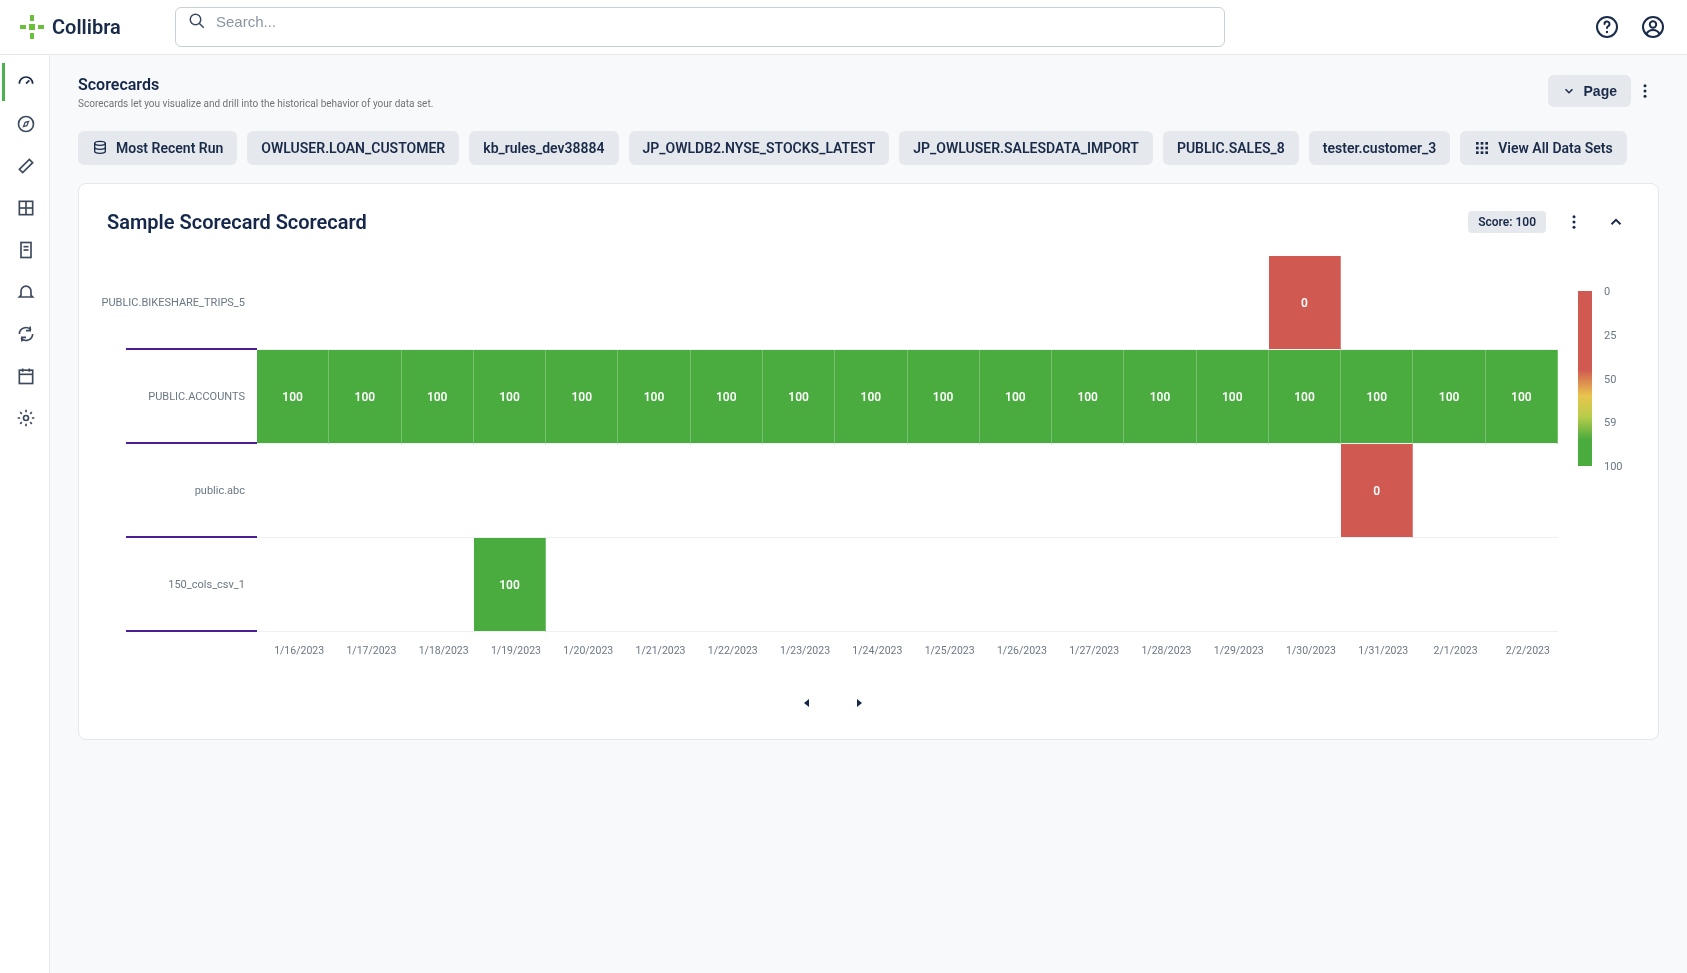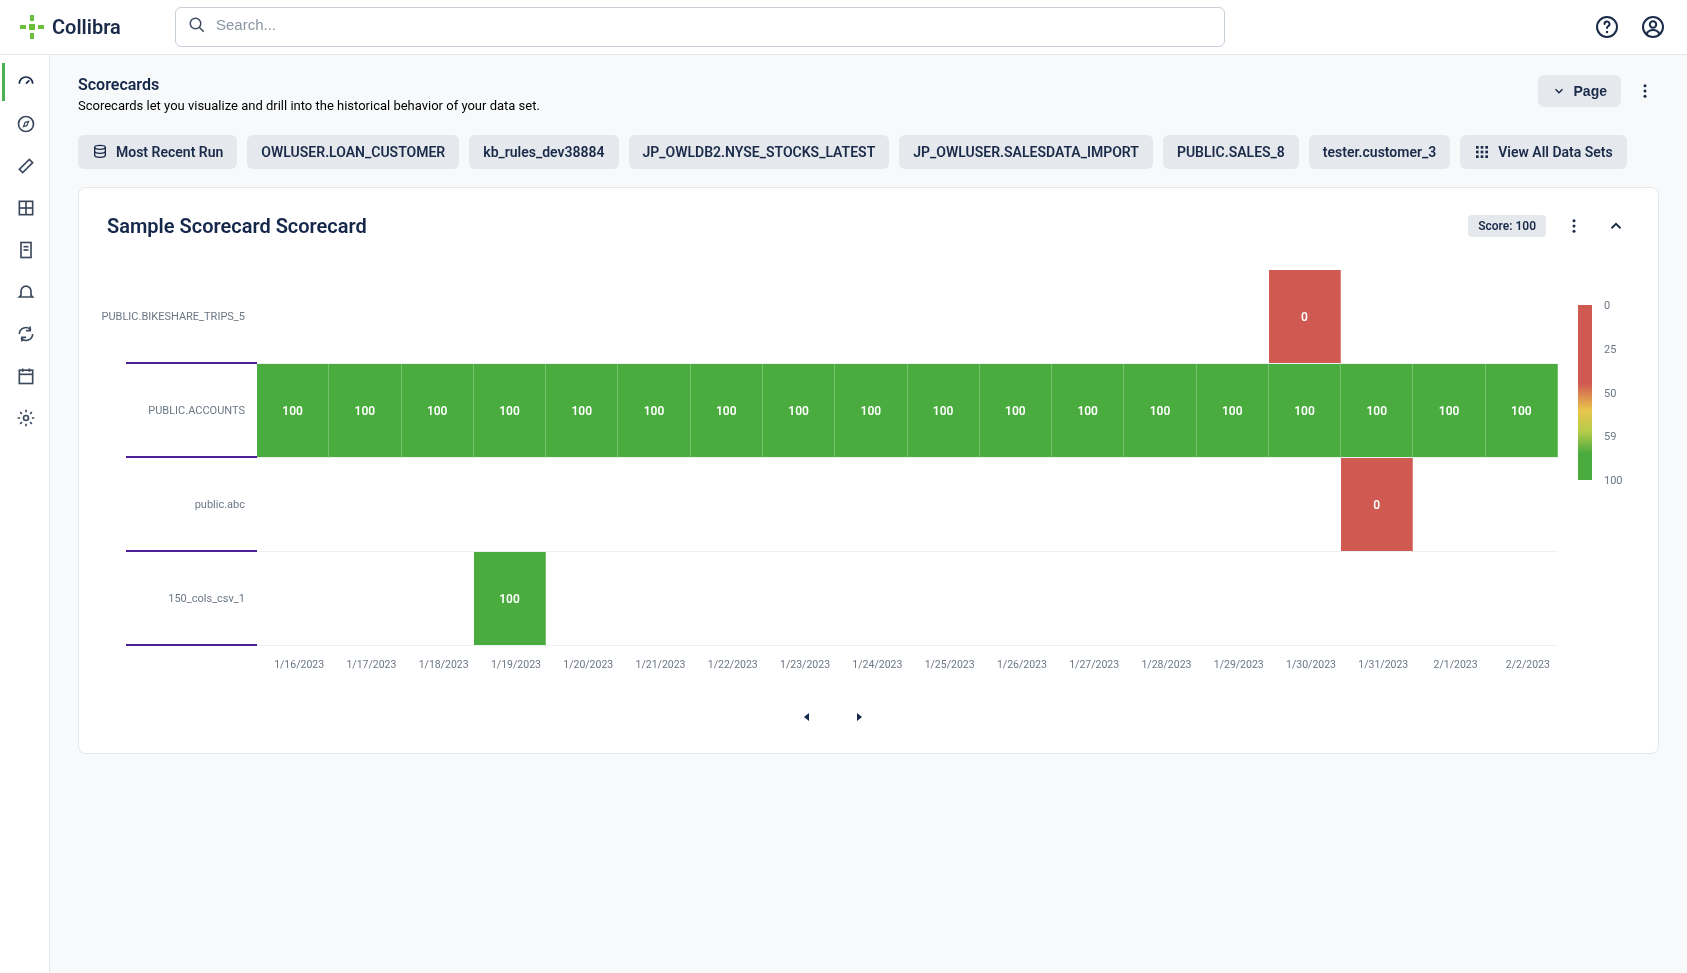--- a/index.html
+++ b/index.html
@@ -33,22 +33,22 @@
   .search-wrap {
     flex: 1;
     max-width: 1050px;
   }
   .search {
     width: 100%;
     height: 40px;
     border: 1.5px solid #c7d0d9;
     border-radius: 6px;
     display: flex;
-    align-items: flex-start;
-    padding: 8px 12px;
+    align-items: flex-end;
+    padding: 16px 12px;
     gap: 10px;
     color: #6b7785;
   }
   .search input {
     border: none;
     outline: none;
     flex:1;
     font-size: 15px;
     color:#1a2b4a;
     background: transparent;
@@ -102,25 +102,25 @@
     justify-content:space-between;
     margin-bottom: 22px;
   }
   .page-header h1 {
     font-size: 16px;
     font-weight:600;
     color:#15274a;
     margin-bottom:4px;
   }
   .page-header p {
-    font-size:13px;
-    color:#000000;
+    font-size:10px;
+    color:#737373;
   }
   .page-actions {
-    display:flex; gap:10px; align-items:center;
+    display:flex; align-items:center;
   }
   .btn {
     background:#e5e8ec;
     border:none;
     border-radius:6px;
     padding:8px 14px;
     font-size:14px;
     font-weight:600;
     color:#1a2b4a;
     display:flex; align-items:center; gap:8px;
@@ -143,21 +143,21 @@
   }
   
   .card {
     background:#fff;
     border:1px solid #e4e7eb;
     border-radius:8px;
     padding: 24px 28px 30px 28px;
   }
   .card-header {
     display:flex; align-items:center; justify-content:space-between;
-    margin-bottom: 30px;
+    margin-bottom: 20px;
     gap: 12px;
   }
   .card-header h2 {
     font-size:20px; font-weight:600; color:#15274a;
   }
   .card-header-right { display:flex; gap:14px; align-items:center; }
   .score-badge {
     background:#e5e8ec;
     border-radius:4px;
     padding:4px 10px;

